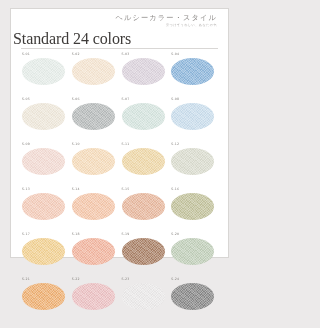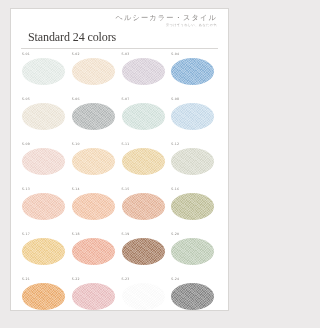--- a/index.html
+++ b/index.html
@@ -12,21 +12,21 @@
     background: #eceaea;
     font-family: "Liberation Sans", sans-serif;
     overflow: hidden;
   }
 
   #page-card {
     position: absolute;
     left: 10px;
     top: 8px;
     width: 219px;
-    height: 303px;
+    height: 250px;
     background: #ffffff;
     border: 1px solid #d8d6d4;
     box-sizing: border-box;
     text-decoration: underline;
   }
 
   
   #header-block {
     position: absolute;
     right: 11px;
@@ -46,24 +46,24 @@
     font-size: 3.1px;
     letter-spacing: 0.5px;
     color: #a9a6a4;
     white-space: nowrap;
     margin-top: 3px;
     line-height: 1;
   }
 
   #page-title {
     position: absolute;
-    left: 17px;
+    left: 2px;
     top: 22px;
     font-family: "Liberation Serif", serif;
-    font-size: 12px;
+    font-size: 16px;
     color: #3e3b39;
     letter-spacing: -0.1px;
     white-space: nowrap;
     line-height: 1;
   }
 
   #title-rule {
     position: absolute;
     left: 10px;
     top: 39px;

